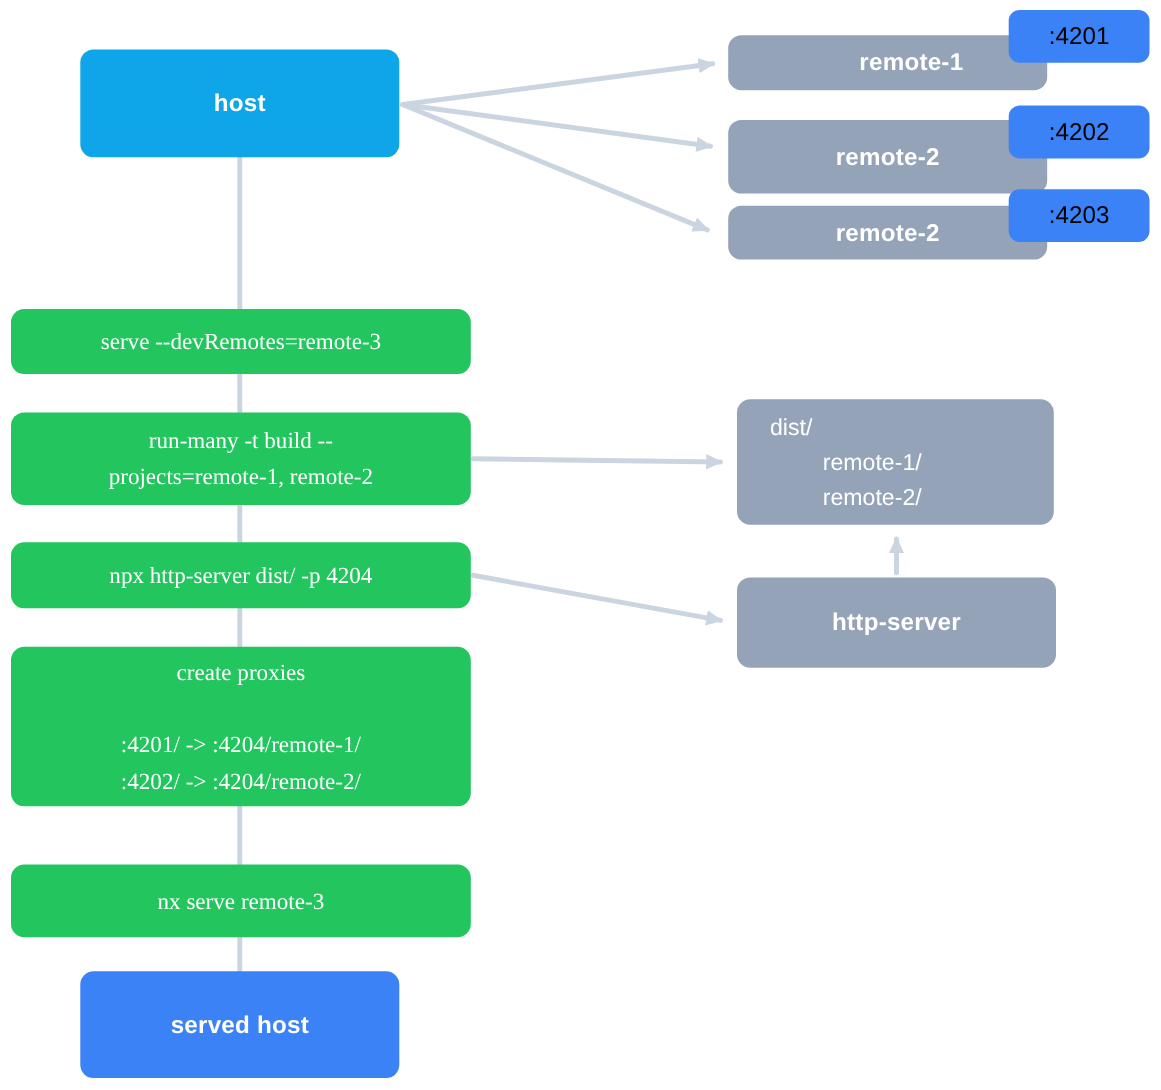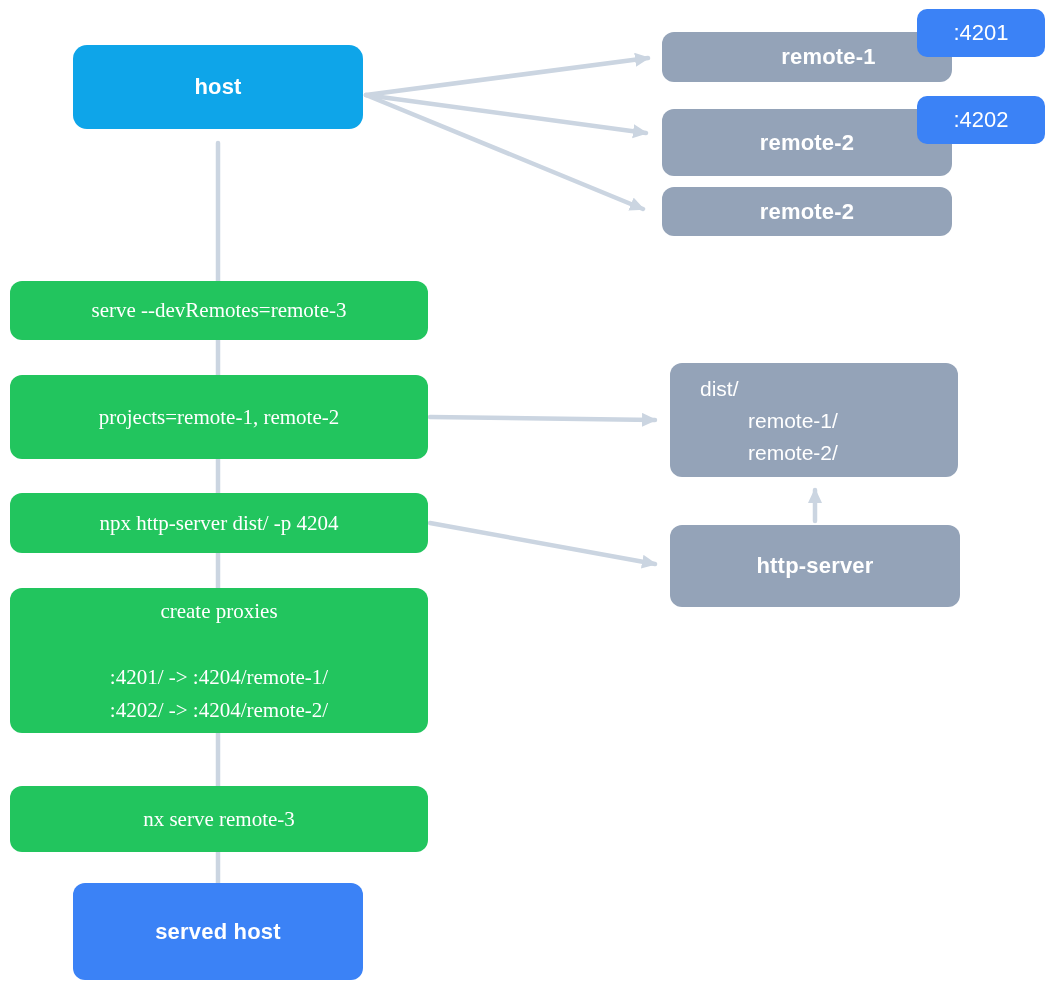--- a/index.html
+++ b/index.html
@@ -54,21 +54,21 @@
   .cmd .line {
     min-height: 33px;
     line-height: 33px;
     font-family: Liberation Serif, serif;
   }
   .badge {
     position: absolute;
     display: flex;
     align-items: center;
     justify-content: center;
-    color: #ffffff;
+    color: #000000;
     background: #3b82f6;
     border-radius: 10px;
     font-size: 22px;
     font-weight: 400;
     z-index: 3;
     box-sizing: border-box;
   }
   .dist-box {
     align-items: flex-start;
     justify-content: flex-start;
@@ -98,47 +98,51 @@
     </defs>
     <line x1="218" y1="143" x2="218" y2="885"></line>
     <line x1="366" y1="95" x2="648" y2="58" marker-end="url(#ah)"></line>
     <line x1="366" y1="95" x2="646" y2="133" marker-end="url(#ah)"></line>
     <line x1="366" y1="95" x2="643" y2="209" marker-end="url(#ah)"></line>
     <line x1="430" y1="417" x2="655" y2="420" marker-end="url(#ah)"></line>
     <line x1="430" y1="523" x2="655" y2="564" marker-end="url(#ah)"></line>
     <line x1="815" y1="521" x2="815" y2="490" marker-end="url(#ah)"></line>
   </svg>
 
-  <div class="node cyan label-bold" style="left:73px; top:45px; width:290px; height:84px;border-radius:14px;">
+  <div class="node cyan label-bold" style="left:73px; top:45px; width:290px; height:98px;">
     <span>host</span>
   </div>
 
   <div class="node gray label-bold" style="left:662px; top:32px; width:290px; height:50px;padding-left:43px;">
     <span>remote-1</span>
   </div>
   <div class="badge" style="left:917px; top:9px; width:128px; height:48px;">
     <span>:4201</span>
   </div>
 
   <div class="node gray label-bold" style="left:662px; top:109px; width:290px; height:67px;">
     <span>remote-2</span>
   </div>
   <div class="badge" style="left:917px; top:96px; width:128px; height:48px;">
     <span>:4202</span>
   </div>
 
   <div class="node gray label-bold" style="left:662px; top:187px; width:290px; height:49px;">
     <span>remote-2</span>
   </div>
+  <div class="badge" style="left:917px; top:172px; width:128px; height:48px;">
+    <span>:4203</span>
+  </div>
 
   <div class="node green cmd" style="left:10px; top:281px; width:418px; height:59px;">
     <div class="line">serve --devRemotes=remote-3</div>
   </div>
 
   <div class="node green cmd" style="left:10px; top:375px; width:418px; height:84px;">
+    <div class="line">run-many -t build --</div>
     <div class="line">projects=remote-1, remote-2</div>
   </div>
 
   <div class="node green cmd" style="left:10px; top:493px; width:418px; height:60px;">
     <div class="line">npx http-server dist/ -p 4204</div>
   </div>
 
   <div class="node green cmd" style="left:10px; top:588px; width:418px; height:145px;">
     <div class="line">create proxies</div>
     <div class="line"></div>

